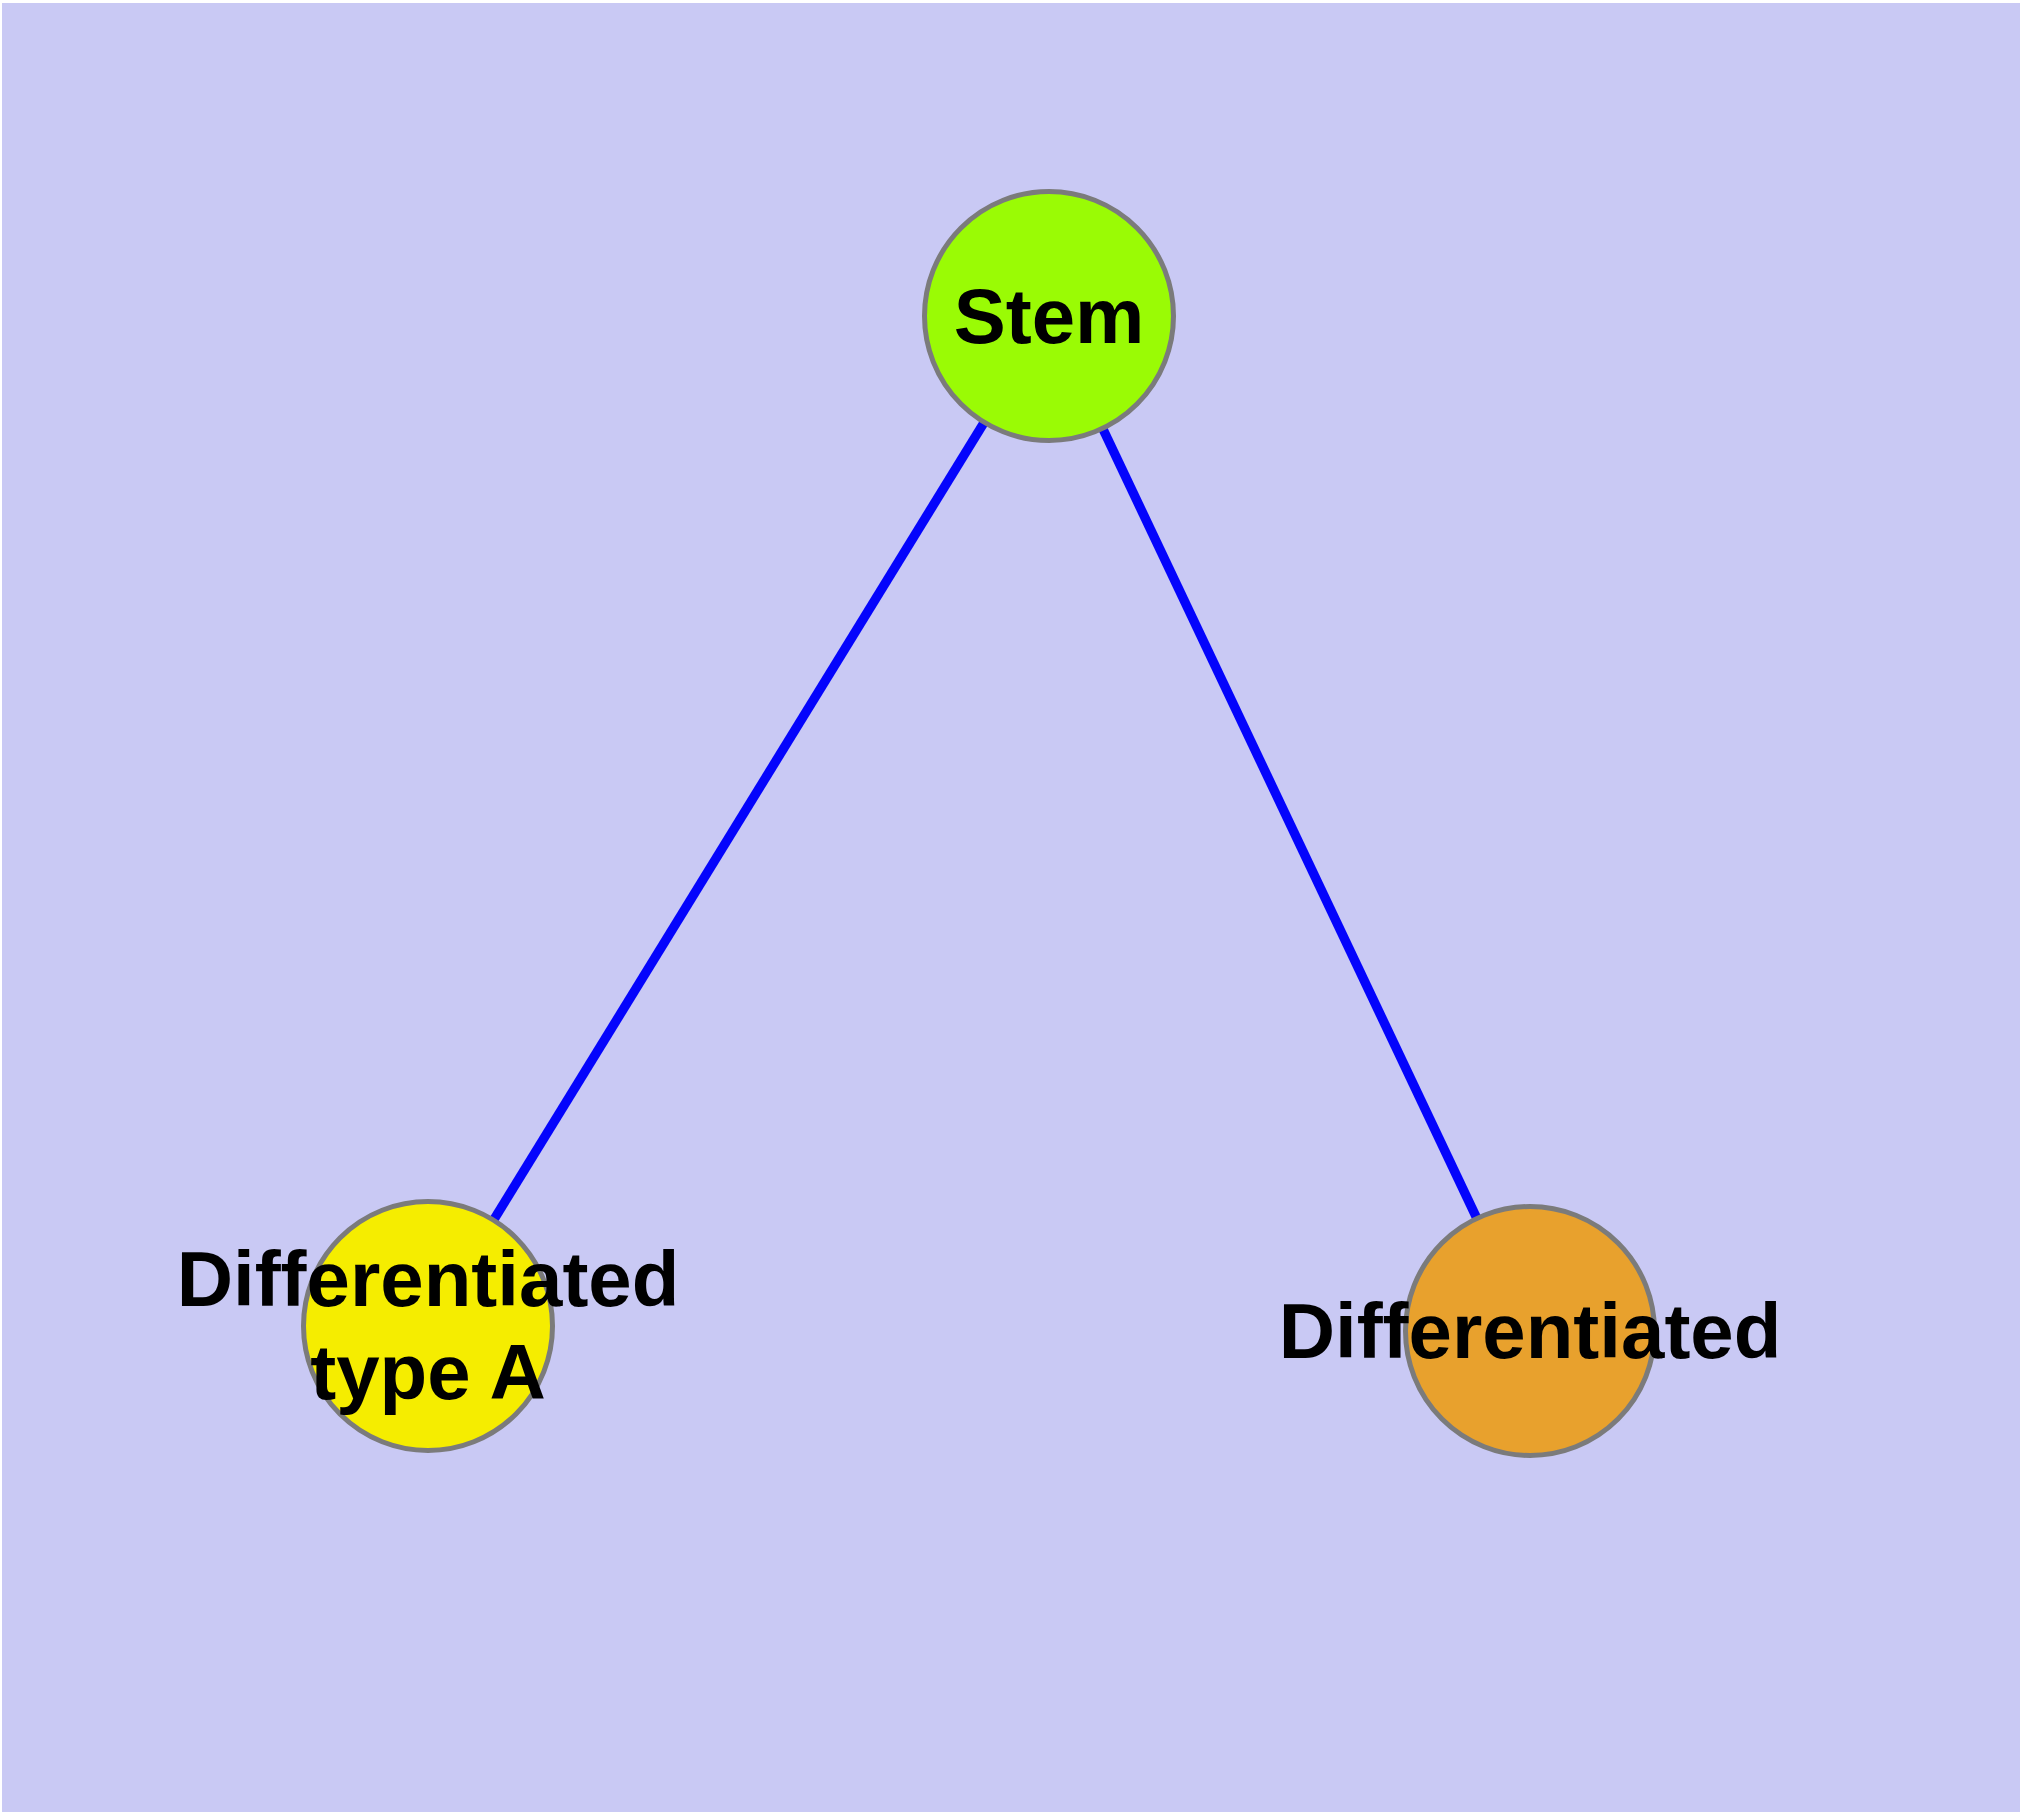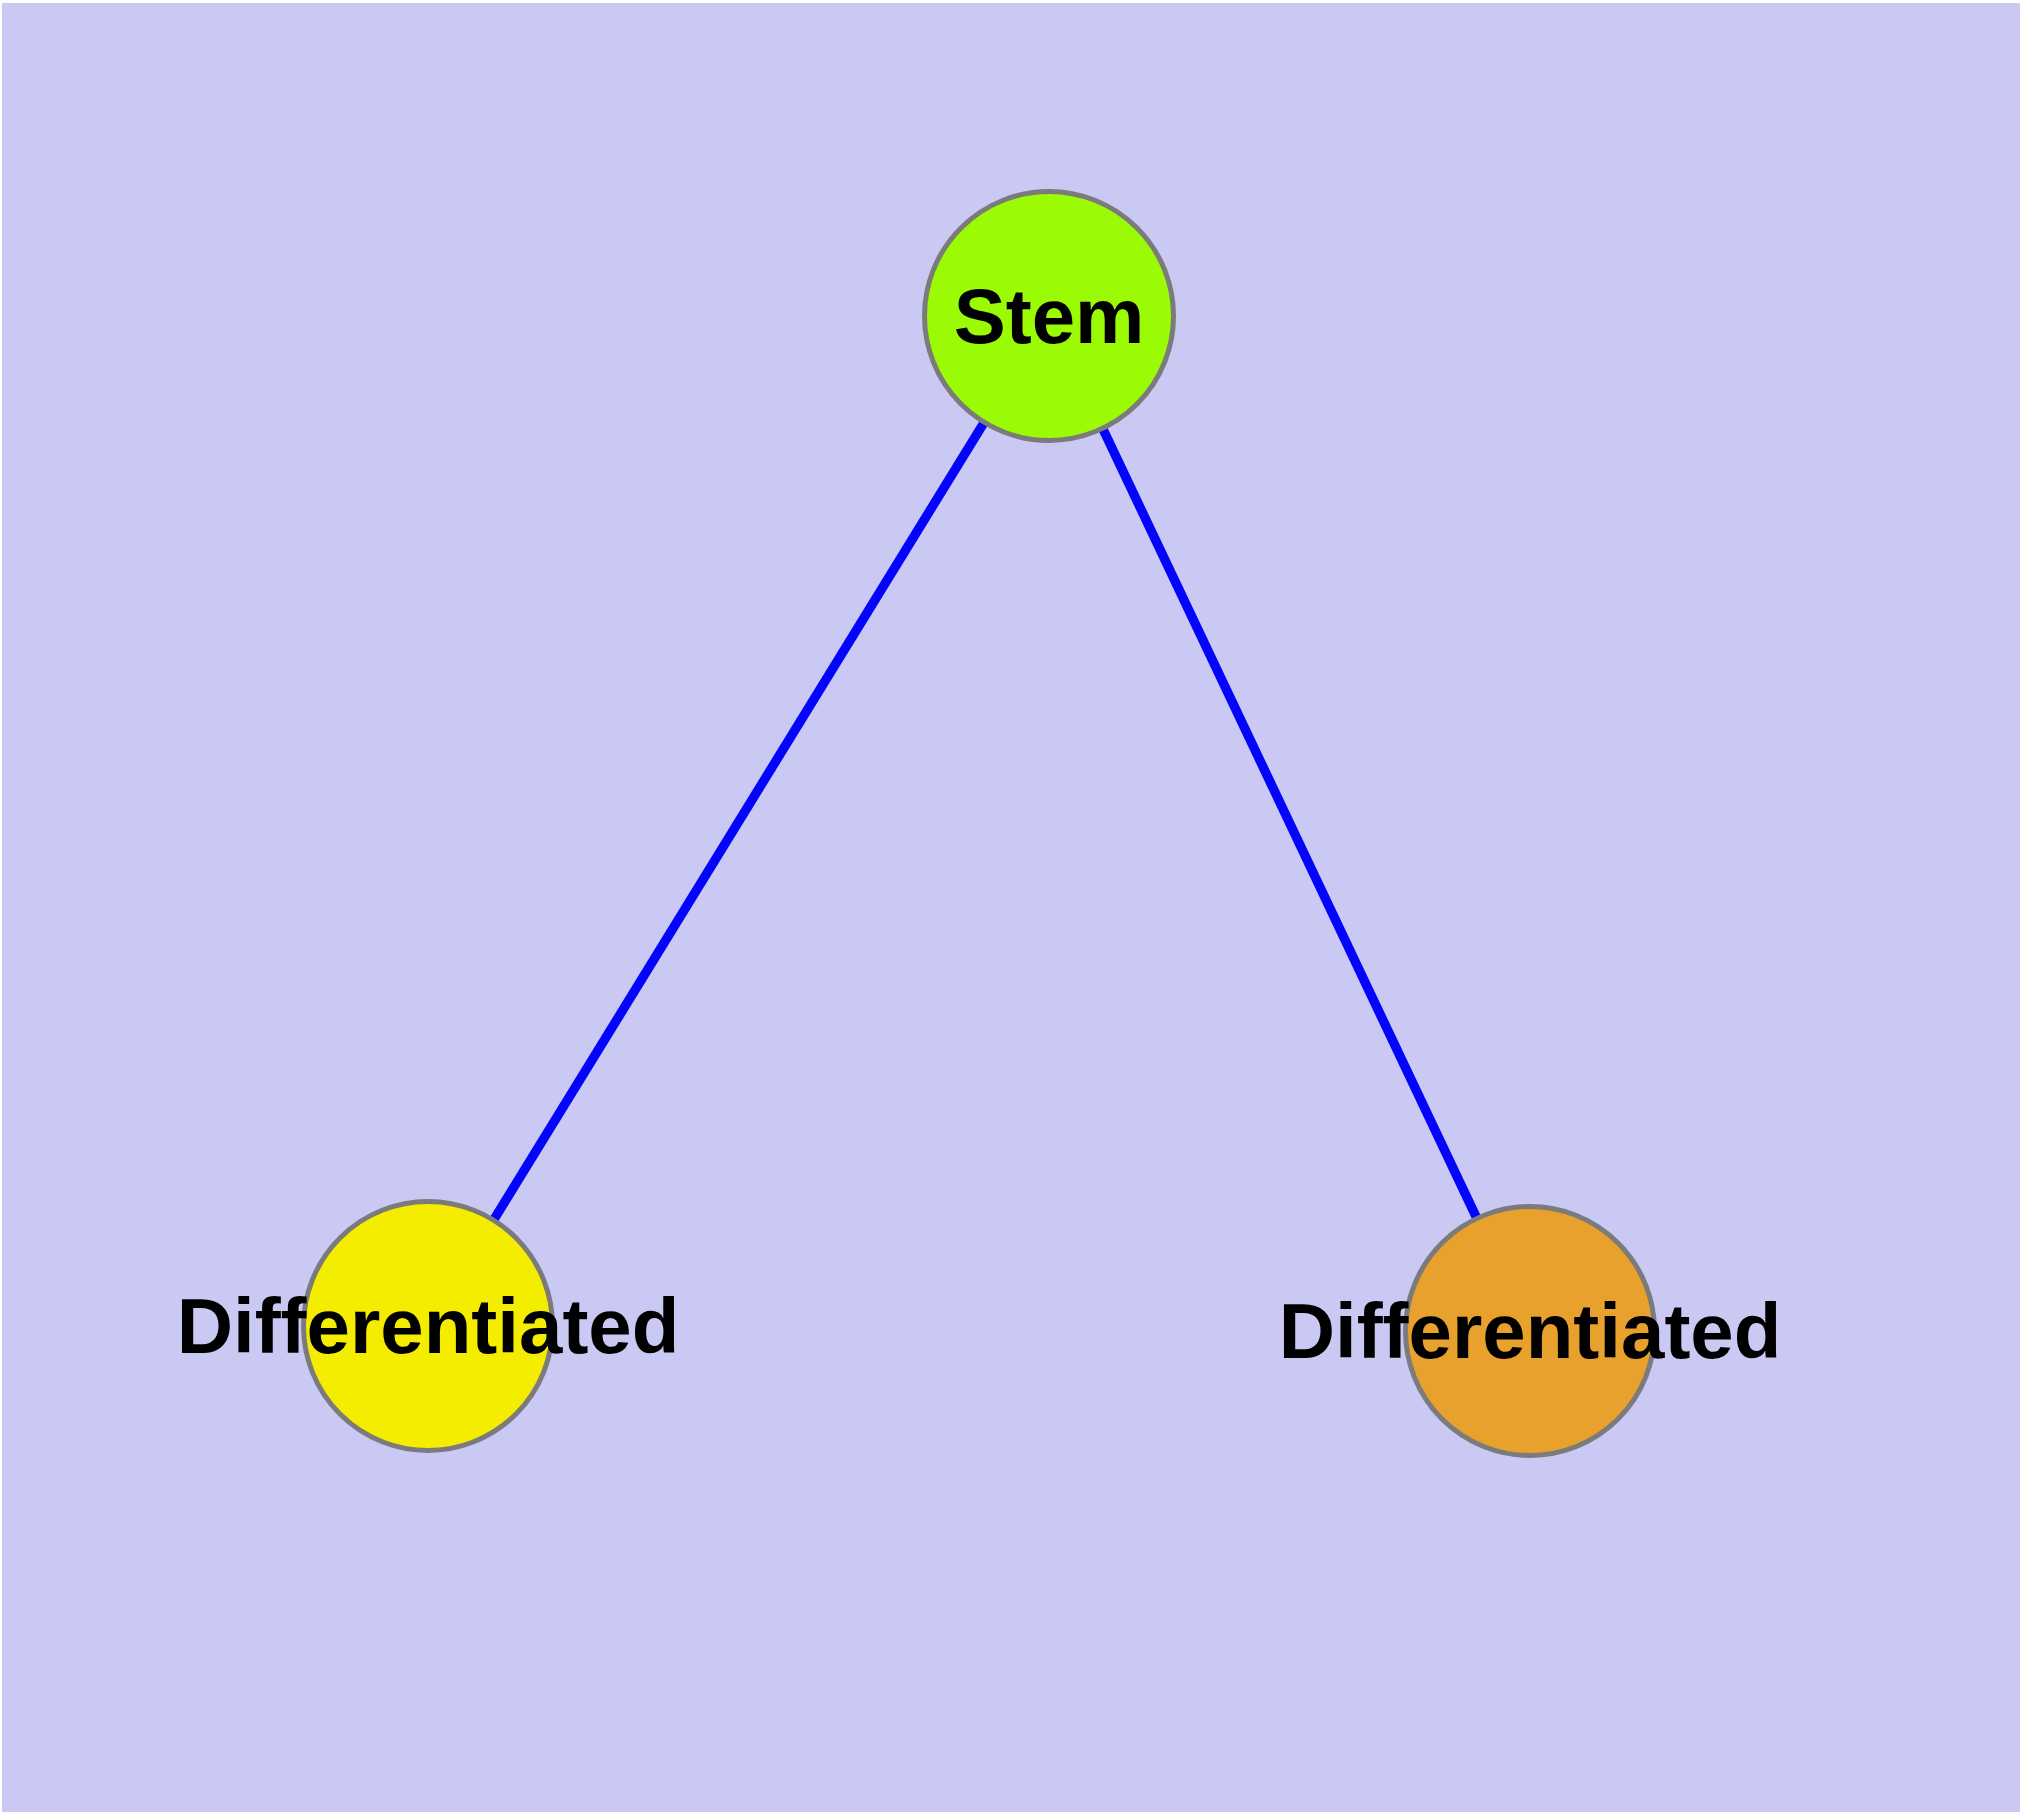--- a/index.html
+++ b/index.html
@@ -66,19 +66,20 @@
       <line x1="1238" y1="373" x2="505" y2="1565" stroke="#0404fc" stroke-width="11"></line>
       <line x1="1238" y1="373" x2="1805" y2="1570" stroke="#0404fc" stroke-width="11"></line>
     </svg>
 
   <div class="node" style="left: 922px; top: 189px; width: 254px; height: 254px; background: rgb(154, 251, 5); border-color: rgb(123, 123, 123);">
     <span class="node-label-line">Stem</span>
   </div>
 
   <div class="node" style="left: 301px; top: 1199px; width: 254px; height: 254px; background: rgb(245, 237, 0); border-color: rgb(123, 123, 123);">
     <span class="node-label-line">Differentiated</span>
+    <span class="node-label-line">type A</span>
   </div>
 
   <div class="node" style="left: 1403px; top: 1204px; width: 254px; height: 254px; background: rgb(232, 161, 45); border-color: rgb(123, 123, 123);">
     <span class="node-label-line">Differentiated</span>
   </div>
 </div>
 
 
 </body></html>

